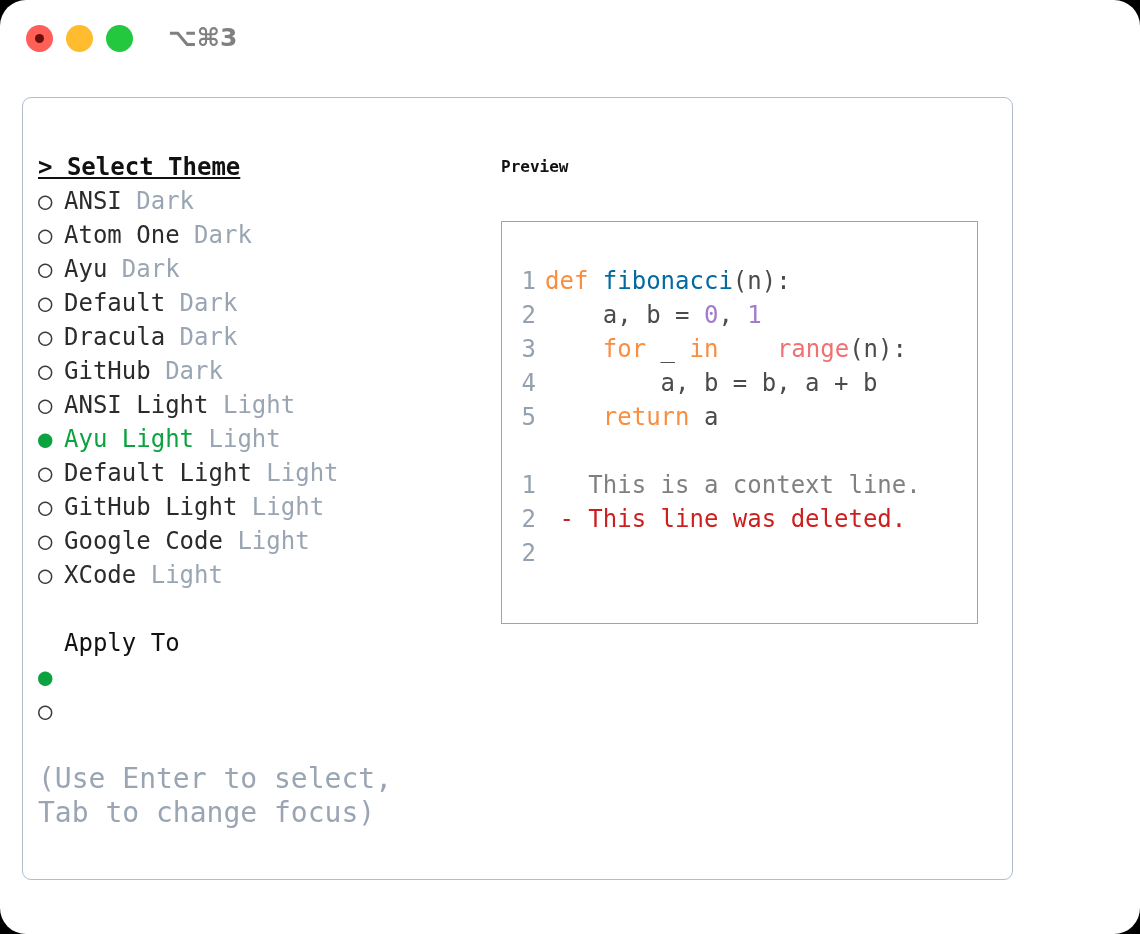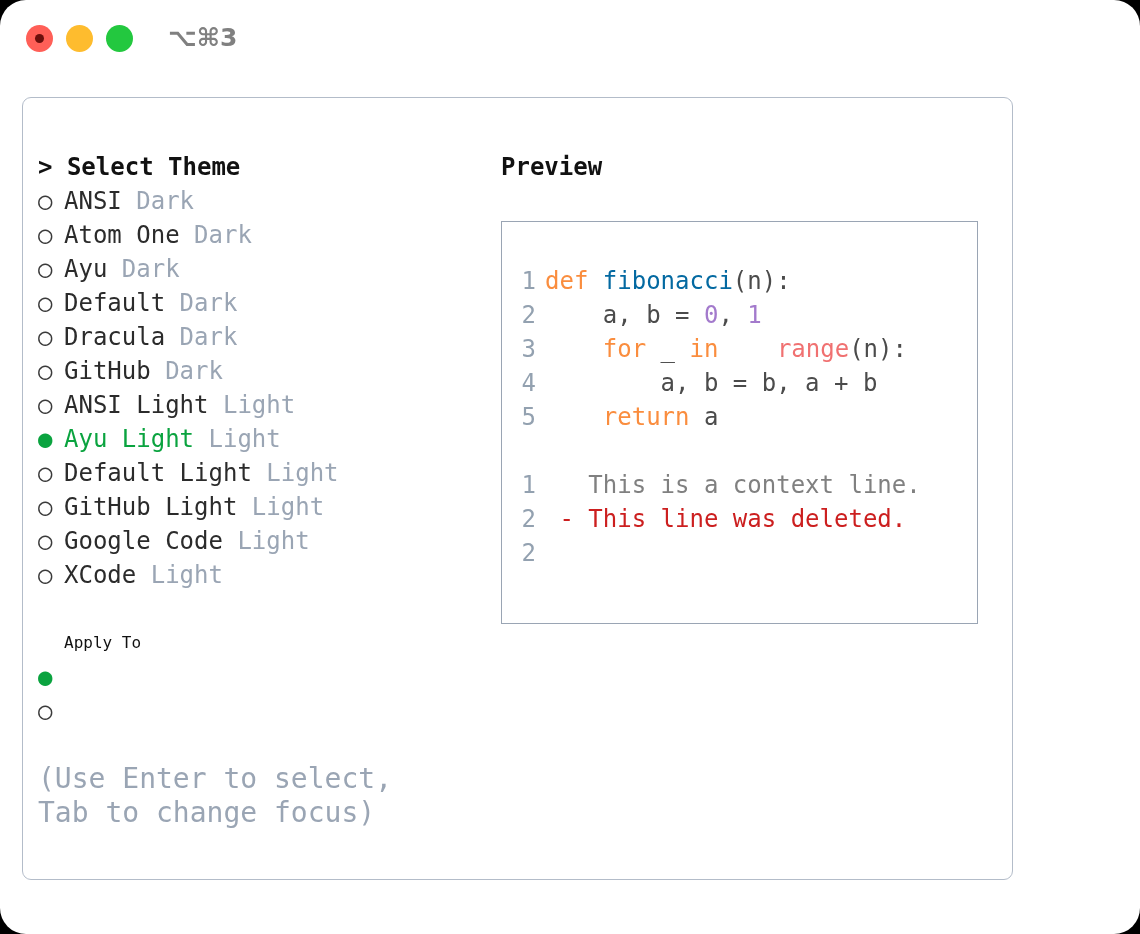--- a/index.html
+++ b/index.html
@@ -97,20 +97,21 @@
     top: 52px;
     width: 500px;
   }
 
   .section-head {
     font-size: 24px;
     font-weight: bold;
     color: #111111;
     line-height: 34px;
     white-space: pre;
+    text-decoration: underline;
   }
 
   .opt-row {
     display: flex;
     align-items: baseline;
     font-size: 24px;
     line-height: 34px;
     white-space: pre;
     color: #2b2b2b;
   }
@@ -123,38 +124,38 @@
   }
   .marker-off { color: #3a3a3a; }
   .marker-on  { color: #0aa33f; }
   .opt-label  { color: #2b2b2b; }
   .opt-label.sel { color: #0aa33f; }
   .opt-suffix { color: #9aa5b4; }
 
   .spacer-sm { height: 34px; }
 
   .applyto-head {
-    font-size: 16px;
+    font-size: 24px;
     color: #111111;
     line-height: 34px;
     padding-left: 26px;
     white-space: pre;
   }
 
   .hint {
     font-size: 28px;
     line-height: 34px;
     color: #9aa5b4;
     width: 420px;
     white-space: normal;
   }
 
   
   .preview-head {
-    font-size: 24px;
+    font-size: 16px;
     font-weight: bold;
     color: #111111;
     line-height: 34px;
     white-space: pre;
   }
   .preview-box {
     margin-top: 37px;
     width: 477px;
     height: 403px;
     border: 1px solid #9aa5b4;

